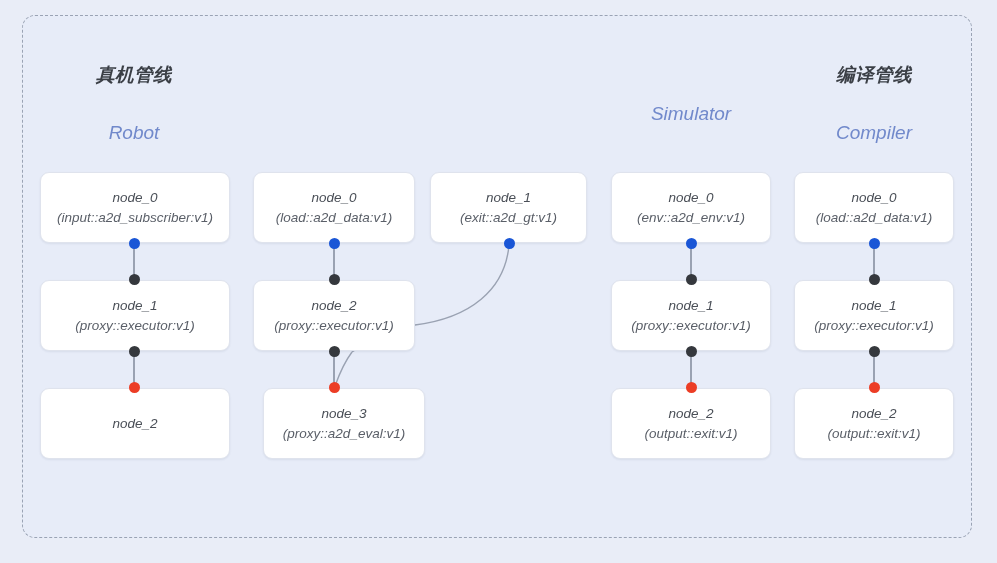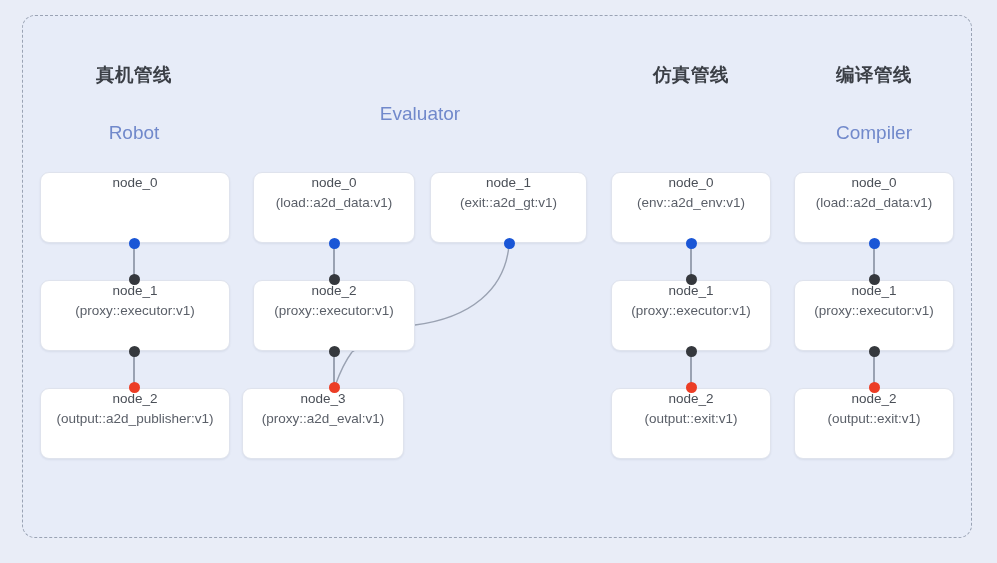--- a/index.html
+++ b/index.html
@@ -13,20 +13,21 @@
     background: #e9edf7;
     font-family: "Liberation Sans", "DejaVu Sans", sans-serif;
     overflow: hidden;
   }
 
   #canvas {
     position: relative;
     width: 843px;
     height: 563px;
     background: #e9edf7;
+    font-style: italic;
   }
 
   
   .group-frame {
     position: absolute;
     left: 22px;
     top: 15px;
     width: 950px;
     height: 523px;
     box-sizing: border-box;
@@ -62,20 +63,21 @@
   .node {
     position: absolute;
     box-sizing: border-box;
     background: #ffffff;
     border: 1px solid #dfe3ed;
     border-radius: 9px;
     box-shadow: 0 1px 2px rgba(60,70,100,0.09);
     display: flex;
     flex-direction: column;
     align-items: center;
+    justify-content: center;
     z-index: 3;
   }
   .node-id {
     font-size: 13.5px;
     color: #4a4f57;
     line-height: 1.45;
     white-space: nowrap;
   }
   .node-type {
     font-size: 13.5px;
@@ -149,61 +151,60 @@
 
   <div id="content-layer">
       <div class="column-header" style="left: -6px; top: 66px; width: 280px;">
         <div class="col-title-cn">真机管线</div>
         <div class="col-title-en">Robot</div>
       </div>
       <div class="edge-line" style="left: 133.3px; top: 243px; height: 36px;"></div>
       <div class="edge-line" style="left: 133.3px; top: 351px; height: 36px;"></div>
       <div class="node" style="left: 40px; top: 172px; width: 190px; height: 71px;">
         <div class="node-id">node_0</div>
+        <div class="node-type">(input::a2d_subscriber:v1)</div>
       </div>
       <div class="node" style="left: 40px; top: 280px; width: 190px; height: 71px;">
         <div class="node-id">node_1</div>
         <div class="node-type">(proxy::executor:v1)</div>
       </div>
       <div class="node" style="left: 40px; top: 388px; width: 190px; height: 71px;">
         <div class="node-id">node_2</div>
-        <div class="node-type">(output::a2d_publisher:v1)</div>
       </div>
       <div class="port port-blue" style="left: 128.5px; top: 237.5px;"></div>
       <div class="port port-black" style="left: 128.5px; top: 273.5px;"></div>
       <div class="port port-black" style="left: 128.5px; top: 345.5px;"></div>
       <div class="port port-red" style="left: 128.5px; top: 381.5px;"></div>
       <div class="column-header" style="left: 280px; top: 66px; width: 280px;">
-        <div class="col-title-en">Evaluator</div>
       </div>
       <div class="edge-line" style="left: 333.3px; top: 243px; height: 36px;"></div>
       <div class="edge-line" style="left: 333.3px; top: 351px; height: 36px;"></div>
       <div class="node" style="left: 253px; top: 172px; width: 162px; height: 71px;">
         <div class="node-id">node_0</div>
         <div class="node-type">(load::a2d_data:v1)</div>
       </div>
       <div class="node" style="left: 430px; top: 172px; width: 157px; height: 71px;">
         <div class="node-id">node_1</div>
         <div class="node-type">(exit::a2d_gt:v1)</div>
       </div>
       <div class="node" style="left: 253px; top: 280px; width: 162px; height: 71px;">
         <div class="node-id">node_2</div>
         <div class="node-type">(proxy::executor:v1)</div>
       </div>
-      <div class="node" style="left: 242px; top: 388px; width: 162px; height: 71px;">
+      <div class="node" style="left: 263px; top: 388px; width: 162px; height: 71px;">
         <div class="node-id">node_3</div>
         <div class="node-type">(proxy::a2d_eval:v1)</div>
       </div>
       <div class="port port-blue" style="left: 328.5px; top: 237.5px;"></div>
       <div class="port port-blue" style="left: 503.5px; top: 237.5px;"></div>
       <div class="port port-black" style="left: 328.5px; top: 273.5px;"></div>
       <div class="port port-black" style="left: 328.5px; top: 345.5px;"></div>
       <div class="port port-red" style="left: 328.5px; top: 381.5px;"></div>
       <div class="column-header" style="left: 551px; top: 66px; width: 280px;">
-        <div class="col-title-cn">仿真管线</div>
+        <div class="col-title-en">Simulator</div>
       </div>
       <div class="edge-line" style="left: 690.3px; top: 243px; height: 36px;"></div>
       <div class="edge-line" style="left: 690.3px; top: 351px; height: 36px;"></div>
       <div class="node" style="left: 611px; top: 172px; width: 160px; height: 71px;">
         <div class="node-id">node_0</div>
         <div class="node-type">(env::a2d_env:v1)</div>
       </div>
       <div class="node" style="left: 611px; top: 280px; width: 160px; height: 71px;">
         <div class="node-id">node_1</div>
         <div class="node-type">(proxy::executor:v1)</div>

